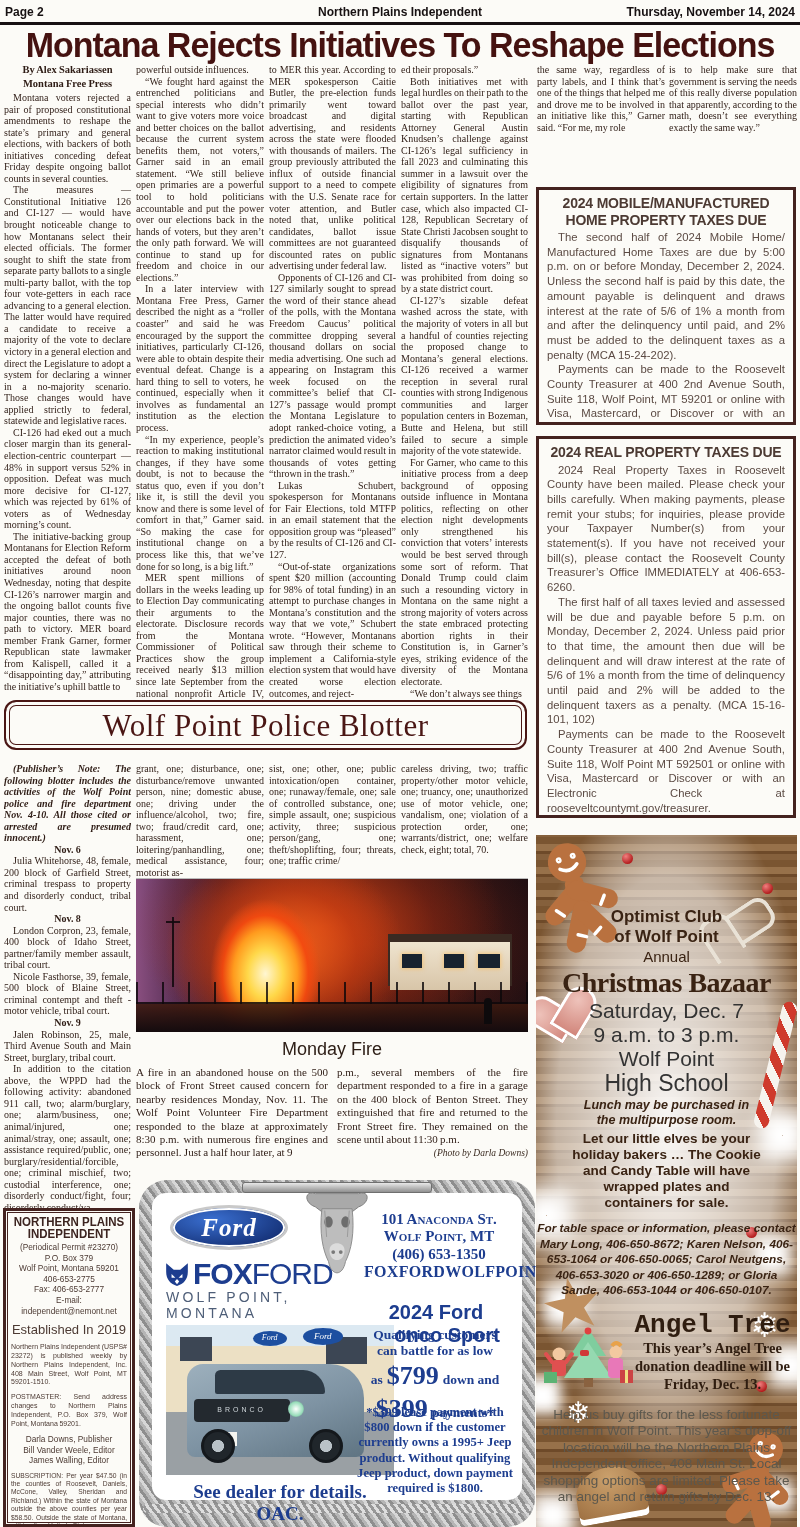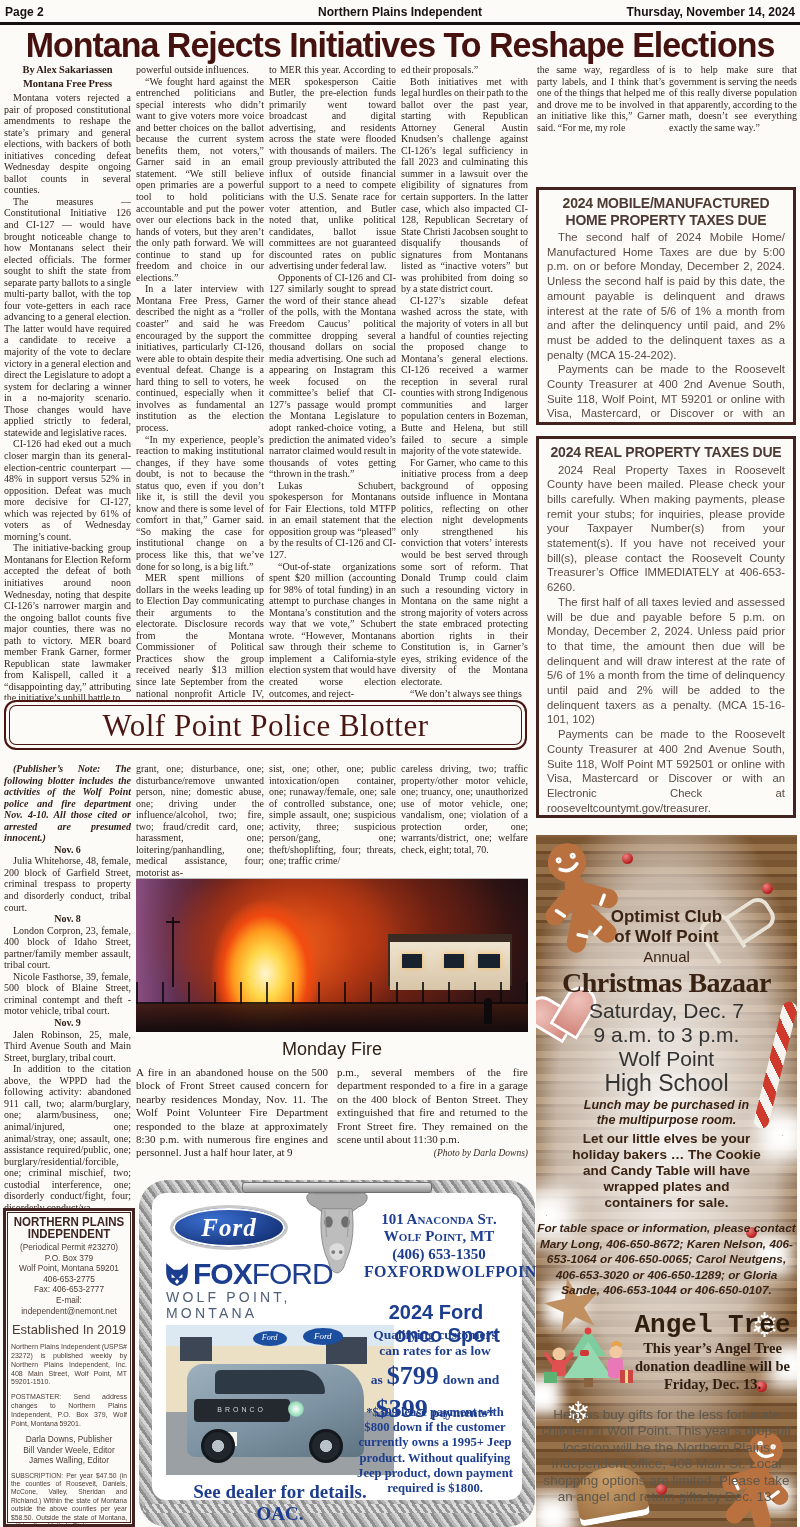--- a/index.html
+++ b/index.html
@@ -218,21 +218,21 @@
     <span class="c">Northern Plains Independent</span>
     <span class="r">Thursday, November 14, 2024</span>
   </div>
 
   <div id="headline">Montana Rejects Initiatives To Reshape Elections</div>
 
   <div id="a-col1" class="textcol">
     <div class="byline">By Alex Sakariassen</div>
     <div class="byline">Montana Free Press</div>
     <div>
-        <p>Montana voters rejected a pair of proposed constitutional amendments to reshape the state’s primary and general elections, with backers of both initiatives conceding defeat Wednesday despite ongoing ballot counts in several counties.</p>
+        <p>Montana voters rejected a pair of proposed constitutional amendments to reshape the state’s primary and general elections, with backers of both initiatives conceding defeat Friday despite ongoing ballot counts in several counties.</p>
         <p>The measures — Constitutional Initiative 126 and CI-127 — would have brought noticeable change to how Montanans select their elected officials. The former sought to shift the state from separate party ballots to a single multi-party ballot, with the top four vote-getters in each race advancing to a general election. The latter would have required a candidate to receive a majority of the vote to declare victory in a general election and direct the Legislature to adopt a system for declaring a winner in a no-majority scenario. Those changes would have applied strictly to federal, statewide and legislative races.</p>
         <p>CI-126 had eked out a much closer margin than its general-election-centric counterpart — 48% in support versus 52% in opposition. Defeat was much more decisive for CI-127, which was rejected by 61% of voters as of Wednesday morning’s count.</p>
         <p>The initiative-backing group Montanans for Election Reform accepted the defeat of both initiatives around noon Wednesday, noting that despite CI-126’s narrower margin and the ongoing ballot counts five major counties, there was no path to victory. MER board member Frank Garner, former Republican state lawmaker from Kalispell, called it a “disappointing day,” attributing the initiative’s uphill battle to</p>
       </div>
   </div>
   <div id="a-col2" class="textcol cont">
       <p>powerful outside influences.</p>
       <p>“We fought hard against the entrenched politicians and special interests who didn’t want to give voters more voice and better choices on the ballot because the current system benefits them, not voters,” Garner said in an email statement. “We still believe open primaries are a powerful tool to hold politicians accountable and put the power over our elections back in the hands of voters, but they aren’t the only path forward. We will continue to stand up for freedom and choice in our elections.”</p>
       <p>In a later interview with Montana Free Press, Garner described the night as a “roller coaster” and said he was encouraged by the support the initiatives, particularly CI-126, were able to obtain despite their eventual defeat. Change is a hard thing to sell to voters, he continued, especially when it involves as fundamental an institution as the election process.</p>
       <p>“In my experience, people’s reaction to making institutional changes, if they have some doubt, is not to because the status quo, even if you don’t like it, is still the devil you know and there is some level of comfort in that,” Garner said. “So making the case for institutional change on a process like this, that we’ve done for so long, is a big lift.”</p>
@@ -394,21 +394,21 @@
           <div class="grille">BRONCO</div>
           <div class="hl"></div>
           <div class="plate">FOX</div>
           <div class="wheel" style="left:8%;"></div>
           <div class="wheel" style="right:12%;"></div>
         </div>
       </div>
 
       <div id="ford-lease">
         <div class="t1">Qualifying customers</div>
-        <div class="t1">can rates for as low</div>
+        <div class="t1">can battle for as low</div>
         <div class="row"><span class="mid">as</span> <span class="big">$799</span> <span class="mid">down and</span></div>
         <div class="row"><span class="big">$399</span> <span class="mid">payments*</span></div>
       </div>
 
       <div id="ford-disc">*$399 lease payment with $800 down if the customer currently owns a 1995+ Jeep product. Without qualifying Jeep product, down payment required is $1800.</div>
 
       <div id="ford-see">
         <div>See dealer for details.</div>
         <div>OAC.</div>
       </div>

